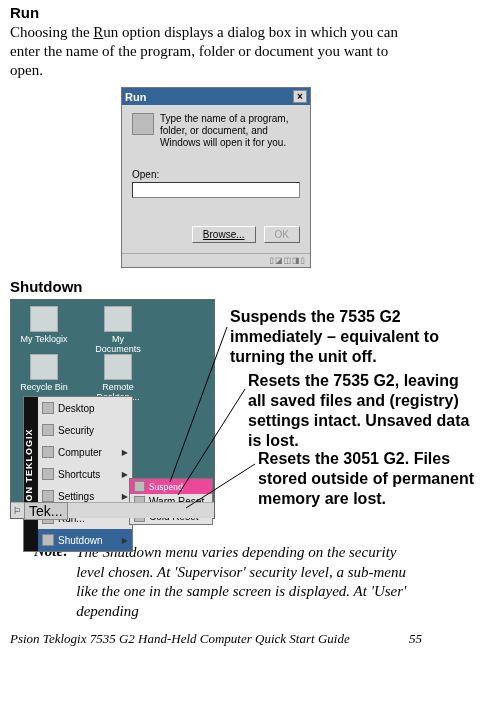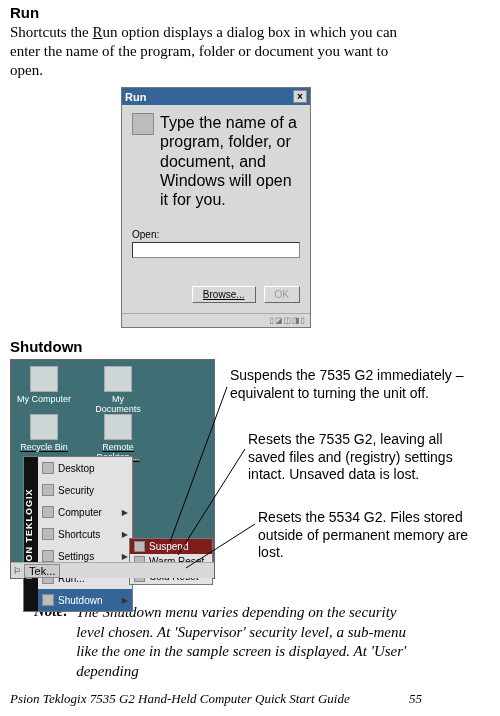--- a/index.html
+++ b/index.html
@@ -65,21 +65,21 @@
   .dialog-body {
     padding: 8px 10px 10px 10px;
   }
   .dialog-row { display:flex; align-items:flex-start; gap:6px; }
   .run-icon {
     width: 22px; height: 22px;
     background: #bcbcbc;
     border: 1px solid #888;
     flex: 0 0 22px;
   }
-  .dialog-text { font-size: 16px; line-height: 1.2; }
+  .dialog-text { font-size: 10px; line-height: 1.2; }
   .open-label { font-size: 10px; margin-top: 20px; }
   .open-input {
     width: 100%;
     height: 16px;
     background: #fff;
     border: 1px inset #888;
     margin-top: 2px;
   }
   .dialog-buttons {
     display: flex;
@@ -121,21 +121,21 @@
     height: 220px;
     background: #3f6f74;
     border: 1px solid #666;
   }
   .desk-icons {
     position: absolute; top: 6px; left: 6px;
     display: flex; gap: 20px;
   }
   .desk-icon { width: 54px; text-align:center; color:#fff; font-family: Arial,sans-serif; font-size:9px; }
   .desk-icon .pic { width: 28px; height: 26px; margin: 0 auto 2px; background: #cfd6d8; border:1px solid #aaa; }
-  .desk-icons2 { position:absolute; top:54px; left:6px; display:flex; gap:20px;text-decoration:underline; }
+  .desk-icons2 { position:absolute; top:54px; left:6px; display:flex; gap:20px; }
   .start-panel {
     position: absolute;
     left: 12px; top: 96px;
     width: 110px;
     background: #e2e2e2;
     border: 1px solid #777;
     font-family: Arial, sans-serif;
     font-size: 10px;
   }
   .start-left-strip {
@@ -164,34 +164,35 @@
   .submenu {
     position:absolute;
     left: 118px; top: 178px;
     width: 84px;
     background:#e2e2e2;
     border:1px solid #777;
     font-family:Arial,sans-serif;font-size:10px;
   }
   .sub-item { padding: 2px 4px; display:flex;align-items:center; gap:4px;}
   .sub-item .ic { width:11px;height:11px;background:#bbb;border:1px solid #888;}
-  .sub-item.sel { background:#7f1d1d;color:#fff; }
+  .sub-item.sel { background:#ec4899;color:#fff;font-family:Liberation Serif, serif; }
   .task-strip {
     position:absolute; left:0; bottom:0; right:0; height:16px;
     background:#d8d8d8; border-top:1px solid #aaa;
     font-family:Arial,sans-serif;font-size:9px;
     display:flex;align-items:center;gap:3px;padding:0 2px;
   }
-  .task-btn { background:#ccc;border:1px solid #888;padding:0 4px;font-size:11px;}
+  .task-btn { background:#ccc;border:1px solid #888;padding:0 4px;font-size:14px;}
   .callout {
     position: absolute;
     font-family: Arial, Helvetica, sans-serif;
-    font-size: 14px;
+    font-size: 16px;
     line-height: 1.25;
     width: 245px;
+    font-weight: bold;
   }
   .c1 { left: 220px; top: 8px; }
   .c2 { left: 238px; top: 72px; width: 228px; }
   .c3 { left: 248px; top: 150px; width: 222px; }
   svg.leaders { position:absolute; left:0; top:0; width:500px; height:240px; pointer-events:none; }
   .note-row {
     display: flex;
     gap: 8px;
     font-size: 15px;
     margin-top: 4px;
@@ -206,21 +207,21 @@
   .footer .pagenum { font-style: italic; }
 </style>
 </head>
 <body>
 
 <div class="page">
 
   <h3 class="run-heading">Run</h3>
 
   <p class="body">
-    <span>Shortcuts the </span><span class="underline">R</span><span>un</span><span> option displays a dialog box in which you can enter the name of the program, folder or document you want to open.</span>
+    <span>Choosing the </span><span class="underline">R</span><span>un</span><span> option displays a dialog box in which you can enter the name of the program, folder or document you want to open.</span>
   </p>
 
   <div class="run-dialog-wrap">
     <div class="run-dialog">
       <div class="titlebar">
         <span>Run</span>
         <span class="close-x">×</span>
       </div>
       <div class="dialog-body">
         <div class="dialog-row">
@@ -236,21 +237,21 @@
       </div>
       <div class="taskband">▯◪◫◨▯</div>
     </div>
   </div>
 
   <h3 class="shutdown-heading">Shutdown</h3>
 
   <div class="shutdown-block">
     <div class="desktop-shot">
       <div class="desk-icons">
-        <div class="desk-icon"><div class="pic"></div><span>My Computer</span></div>
+        <div class="desk-icon"><div class="pic"></div><span>My Teklogix</span></div>
         <div class="desk-icon"><div class="pic"></div><span>My Documents</span></div>
       </div>
       <div class="desk-icons2">
         <div class="desk-icon"><div class="pic"></div><span>Recycle Bin</span></div>
         <div class="desk-icon"><div class="pic"></div><span>Remote Desktop ...</span></div>
       </div>
 
       <div class="start-panel">
         <div class="start-left-strip">PSION TEKLOGIX</div>
         <div class="start-items">
@@ -311,21 +312,21 @@
     </div>
 
     <svg class="leaders">
       <line x1="217" y1="28" x2="160" y2="183" stroke="#000" stroke-width="1"></line>
       <line x1="235" y1="90" x2="168" y2="196" stroke="#000" stroke-width="1"></line>
       <line x1="245" y1="165" x2="176" y2="209" stroke="#000" stroke-width="1"></line>
     </svg>
 
     <div class="callout c1">Suspends the 7535 G2 immediately – equivalent to turning the unit off.</div>
     <div class="callout c2">Resets the 7535 G2, leaving all saved files and (registry) settings intact. Unsaved data is lost.</div>
-    <div class="callout c3">Resets the 5534 G2. Files stored outside of permanent memory are lost.</div>
+    <div class="callout c3">Resets the 3051 G2. Files stored outside of permanent memory are lost.</div>
   </div>
 
   <div class="note-row">
     <div class="note-label">Note:</div>
     <div class="note-text">The Shutdown menu varies depending on the security level chosen. At 'Supervisor' security level, a sub-menu like the one in the sample screen is displayed. At 'User' depending</div>
   </div>
 
   <div class="footer">
     <span>Psion Teklogix 7535 G2 Hand-Held Computer Quick Start Guide</span>
     <span class="pagenum">55</span>

